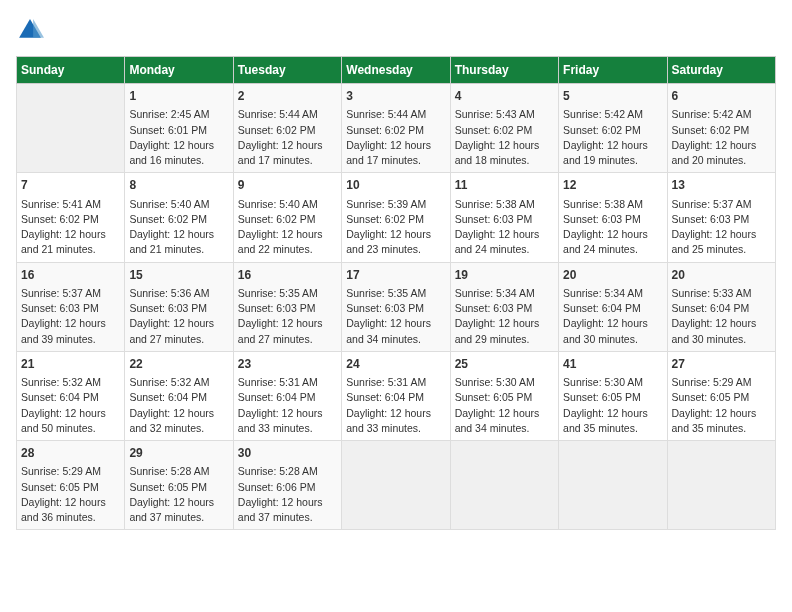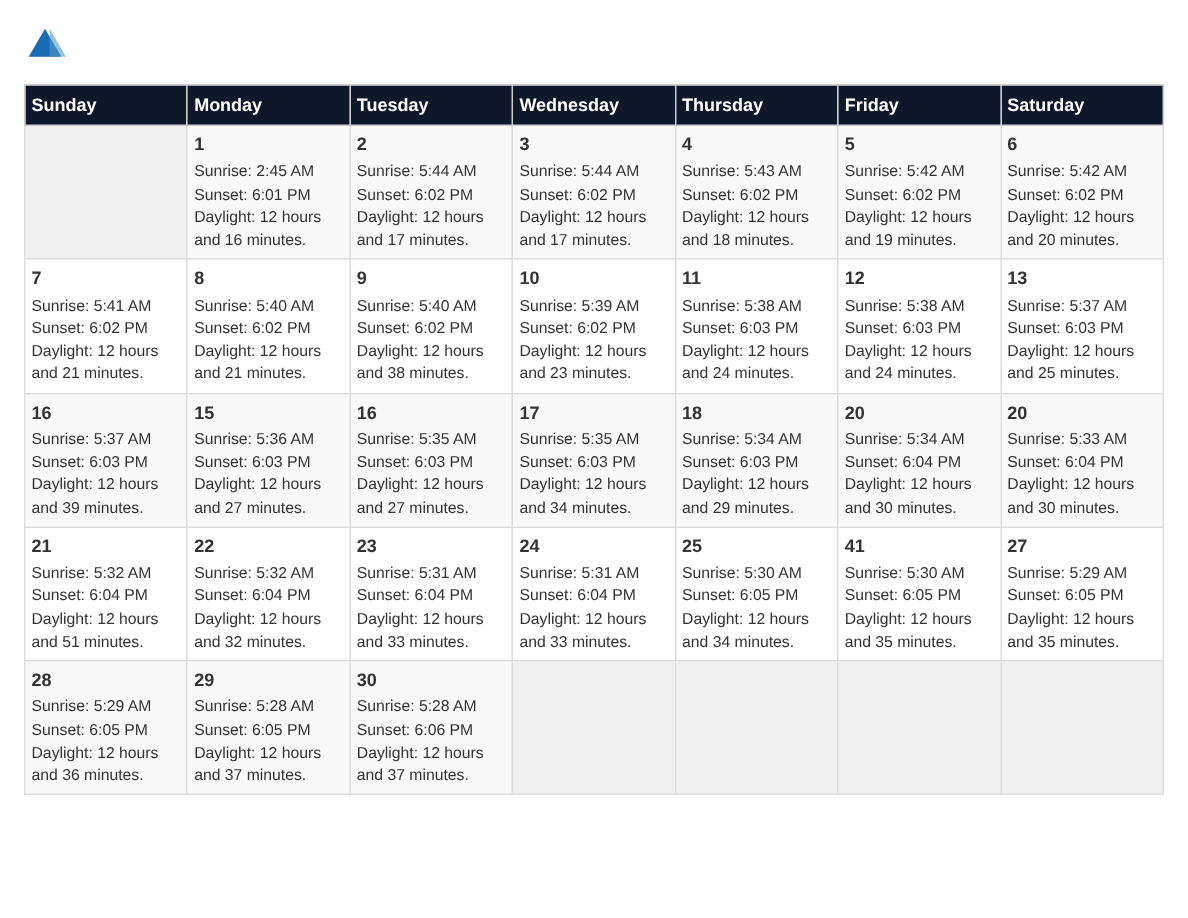--- a/index.html
+++ b/index.html
@@ -46,21 +46,21 @@
       font-size: 15px;
       font-weight: normal;
       color: #555;
     }
     table {
       width: 100%;
       border-collapse: collapse;
       font-size: 11px;
     }
     thead tr th {
-      background-color: #0f172a;
+      background-color: #15803d;
       color: #fff;
       padding: 6px 4px;
       text-align: left;
       font-size: 12px;
       font-weight: bold;
       border: 1px solid #ccc;
     }
     tbody tr td {
       vertical-align: top;
       padding: 4px 4px;
@@ -175,21 +175,21 @@
           <div>Sunrise: 5:40 AM</div>
           <div>Sunset: 6:02 PM</div>
           <div>Daylight: 12 hours</div>
           <div>and 21 minutes.</div>
         </td>
         <td>
           <span class="day-num">9</span>
           <div>Sunrise: 5:40 AM</div>
           <div>Sunset: 6:02 PM</div>
           <div>Daylight: 12 hours</div>
-          <div>and 38 minutes.</div>
+          <div>and 22 minutes.</div>
         </td>
         <td>
           <span class="day-num">10</span>
           <div>Sunrise: 5:39 AM</div>
           <div>Sunset: 6:02 PM</div>
           <div>Daylight: 12 hours</div>
           <div>and 23 minutes.</div>
         </td>
         <td>
           <span class="day-num">11</span>
@@ -236,21 +236,21 @@
           <div>and 27 minutes.</div>
         </td>
         <td>
           <span class="day-num">17</span>
           <div>Sunrise: 5:35 AM</div>
           <div>Sunset: 6:03 PM</div>
           <div>Daylight: 12 hours</div>
           <div>and 34 minutes.</div>
         </td>
         <td>
-          <span class="day-num">18</span>
+          <span class="day-num">19</span>
           <div>Sunrise: 5:34 AM</div>
           <div>Sunset: 6:03 PM</div>
           <div>Daylight: 12 hours</div>
           <div>and 29 minutes.</div>
         </td>
         <td>
           <span class="day-num">20</span>
           <div>Sunrise: 5:34 AM</div>
           <div>Sunset: 6:04 PM</div>
           <div>Daylight: 12 hours</div>
@@ -263,21 +263,21 @@
           <div>Daylight: 12 hours</div>
           <div>and 30 minutes.</div>
         </td>
       </tr>
       <tr>
         <td>
           <span class="day-num">21</span>
           <div>Sunrise: 5:32 AM</div>
           <div>Sunset: 6:04 PM</div>
           <div>Daylight: 12 hours</div>
-          <div>and 51 minutes.</div>
+          <div>and 50 minutes.</div>
         </td>
         <td>
           <span class="day-num">22</span>
           <div>Sunrise: 5:32 AM</div>
           <div>Sunset: 6:04 PM</div>
           <div>Daylight: 12 hours</div>
           <div>and 32 minutes.</div>
         </td>
         <td>
           <span class="day-num">23</span>

